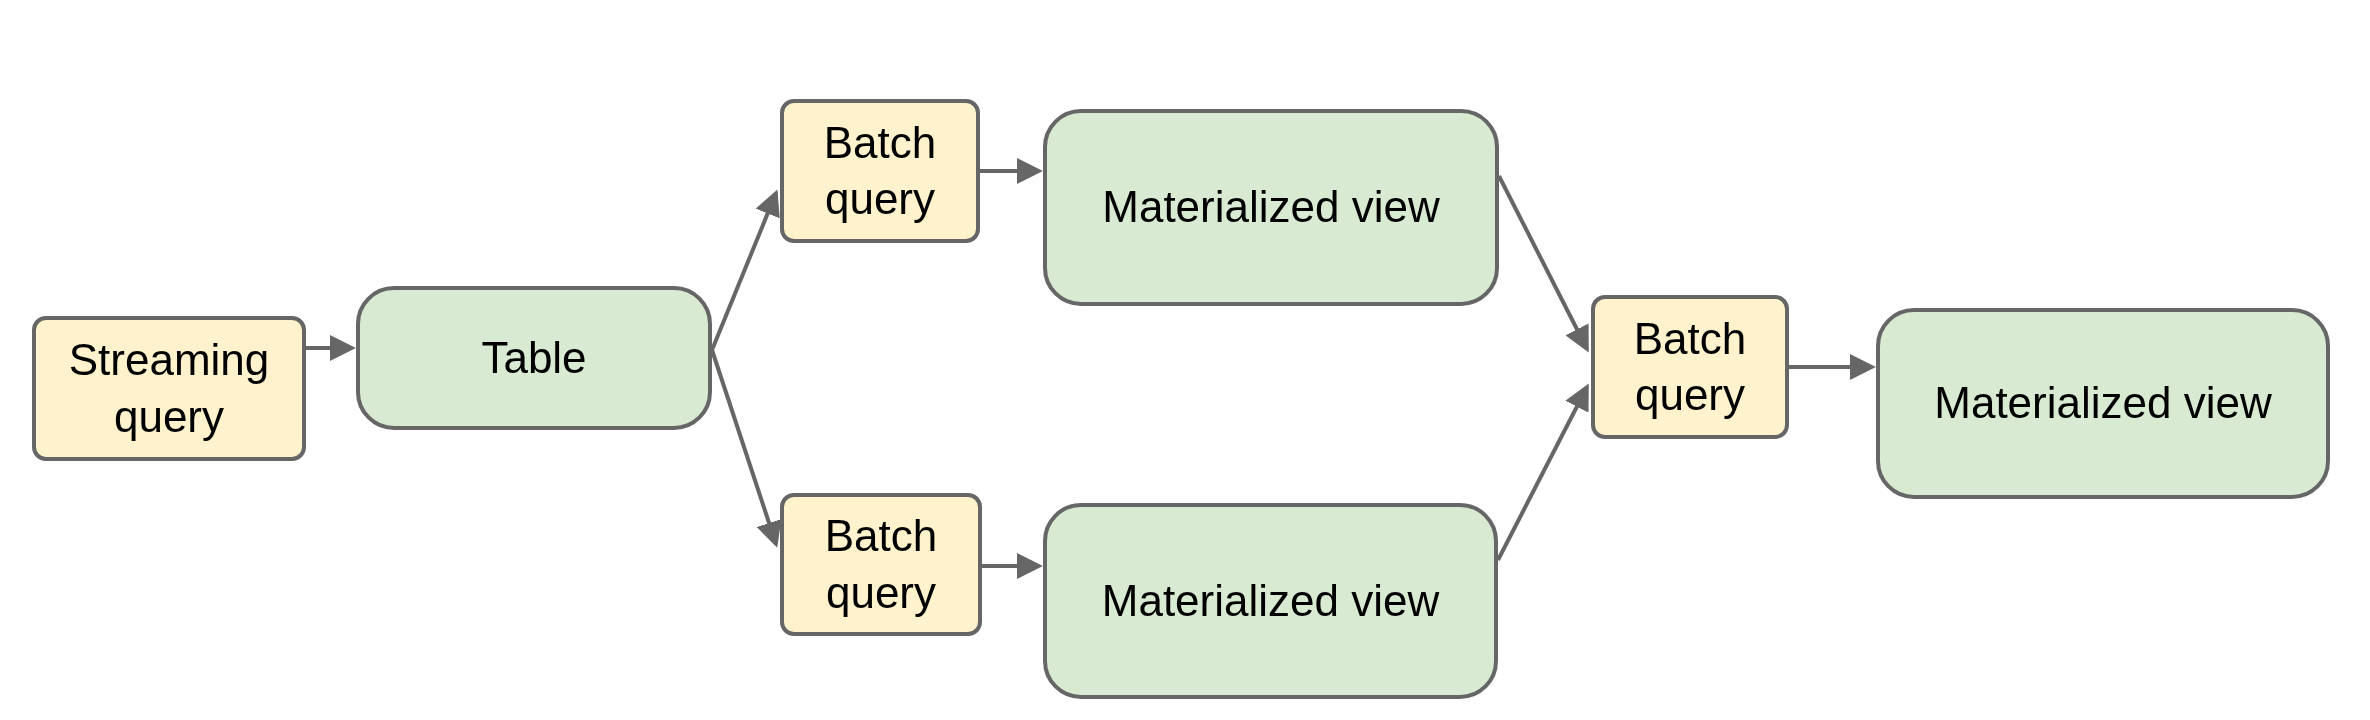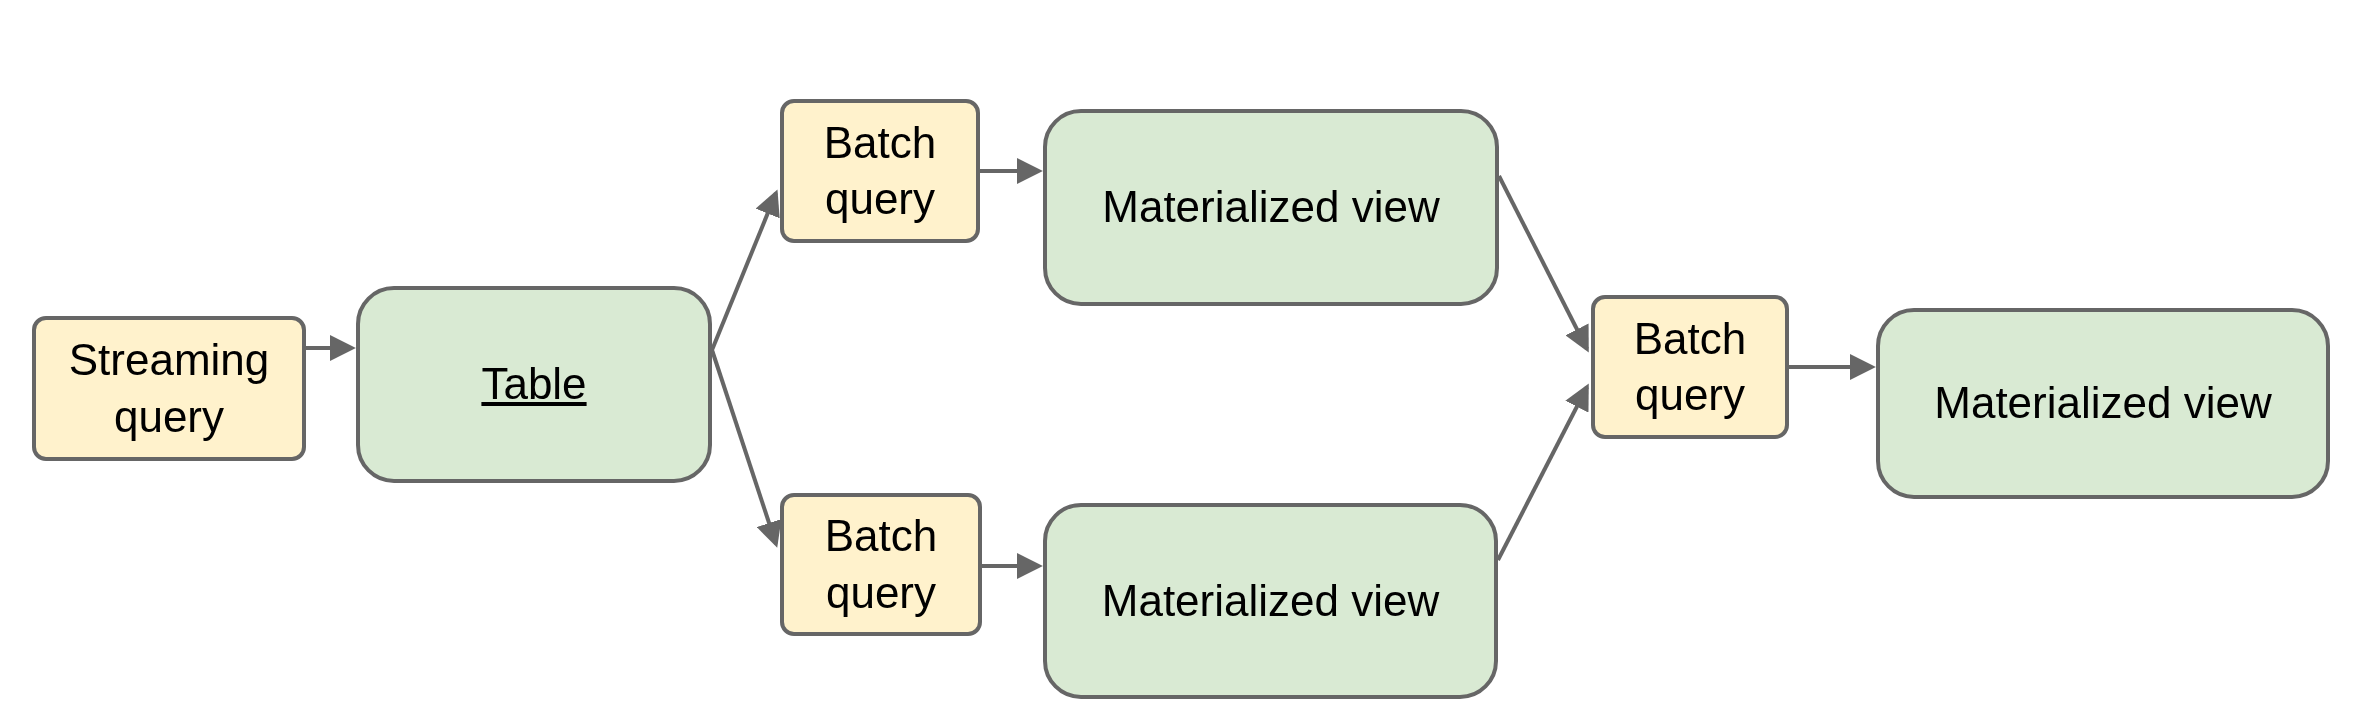--- a/index.html
+++ b/index.html
@@ -76,21 +76,21 @@
     <line x1="712" y1="350" x2="776" y2="544" marker-end="url(#arrow)"></line>
     <line x1="982" y1="566" x2="1039" y2="566" marker-end="url(#arrow)"></line>
     <line x1="1498" y1="560" x2="1587" y2="387" marker-end="url(#arrow)"></line>
     <line x1="1789" y1="367" x2="1872" y2="367" marker-end="url(#arrow)"></line>
   </svg>
 
   <div class="node node--query" style="left:32px; top:275px; width:274px; height:145px;margin-top:41px;">
     <span>Streaming query</span>
   </div>
 
-  <div class="node node--entity" style="left:356px; top:250px; width:356px; height:197px;text-decoration:underline;">
+  <div class="node node--entity" style="left:356px; top:250px; width:356px; height:144px;">
     <span>Table</span>
   </div>
 
   <div class="node node--query" style="left:780px; top:99px; width:200px; height:144px;">
     <span>Batch query</span>
   </div>
 
   <div class="node node--entity" style="left:1043px; top:73px; width:456px; height:197px;">
     <span>Materialized view</span>
   </div>

